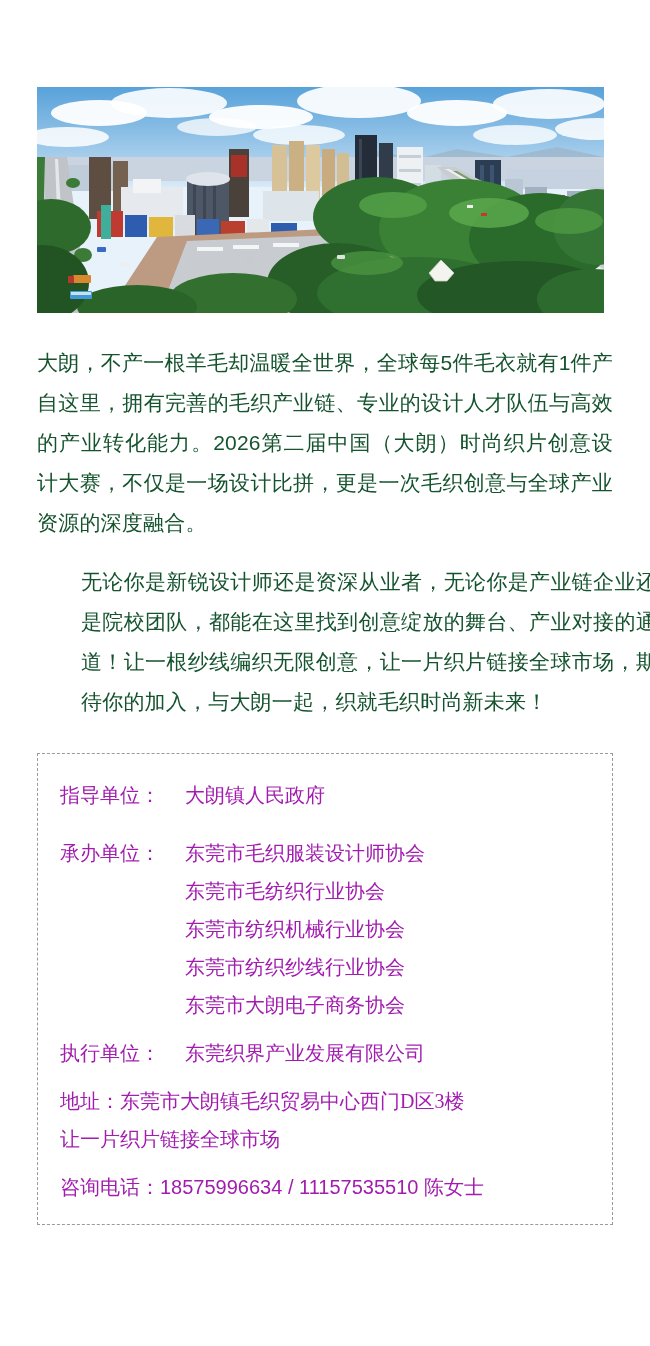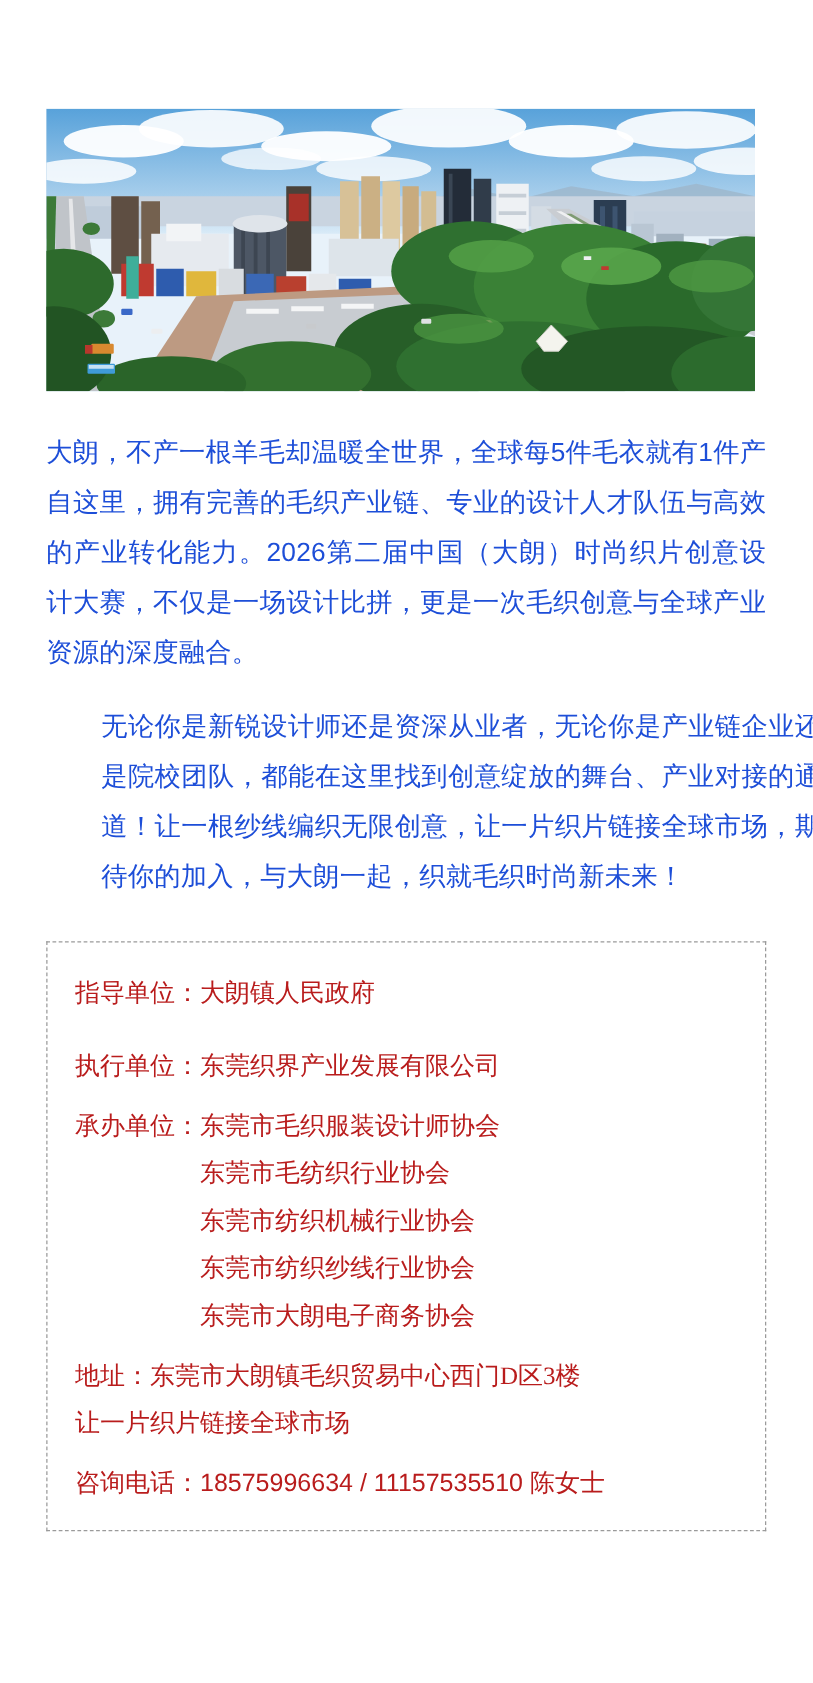--- a/index.html
+++ b/index.html
@@ -12,35 +12,35 @@
   .page{width:650px;height:1346px;box-sizing:border-box;padding:87px 37px 0 37px;}
   .photo{
     margin:0;width:567px;height:226px;display:block;
     overflow:hidden;background:#bcd6ec;
   }
   .photo svg{display:block;}
   .para{
     width:576px;margin:0;
     font-size:21px;line-height:40px;
     text-align:justify;letter-spacing:0.2px;
-    color:#1d4ed8;
+    color:#14532d;
   }
   .para-1{margin-top:30px;}
   .para-2{margin-top:19px;margin-left:44px;}
   .info-box{
     margin-top:31px;
     width:576px;box-sizing:border-box;
     border:1px dashed #9a9a9a;
     padding:22px 16px 18px 22px;
     font-size:20px;line-height:38px;
-    color:#b91c1c;
+    color:#a21caf;
   }
   .unit-row{display:flex;align-items:flex-start;margin-bottom:10px;}
   .unit-label{flex:0 0 auto;white-space:nowrap;}
-  .unit-values{flex:1 1 auto;min-width:0;}
+  .unit-values{flex:1 1 auto;min-width:0;margin-left:25px;}
   .addr-block{margin-bottom:10px;font-family:Liberation Serif, serif;}
   .phone-row{margin-bottom:0;}
 </style>
 </head>
 <body>
 
 <div class="page">
 
   <figure class="photo">
     <svg width="567" height="226" viewBox="0 0 567 226" preserveAspectRatio="none">
@@ -208,37 +208,37 @@
       <span class="unit-label">指导单位：</span>
       <div class="unit-values">
         <div>大朗镇人民政府</div>
       </div>
     </div>
 
     <div class="unit-row">
     </div>
 
     <div class="unit-row">
-      <span class="unit-label">执行单位：</span>
-      <div class="unit-values">
-        <div>东莞织界产业发展有限公司</div>
-      </div>
-    </div>
-
-    <div class="unit-row">
       <span class="unit-label">承办单位：</span>
       <div class="unit-values">
         <div>东莞市毛织服装设计师协会</div>
         <div>东莞市毛纺织行业协会</div>
         <div>东莞市纺织机械行业协会</div>
         <div>东莞市纺织纱线行业协会</div>
         <div>东莞市大朗电子商务协会</div>
       </div>
     </div>
 
+    <div class="unit-row">
+      <span class="unit-label">执行单位：</span>
+      <div class="unit-values">
+        <div>东莞织界产业发展有限公司</div>
+      </div>
+    </div>
+
     <div class="addr-block">
       <div>地址：东莞市大朗镇毛织贸易中心西门D区3楼</div>
       <div>让一片织片链接全球市场</div>
     </div>
 
     <div class="phone-row">咨询电话：18575996634 / 11157535510 陈女士</div>
 
   </div>
 </div>
 

